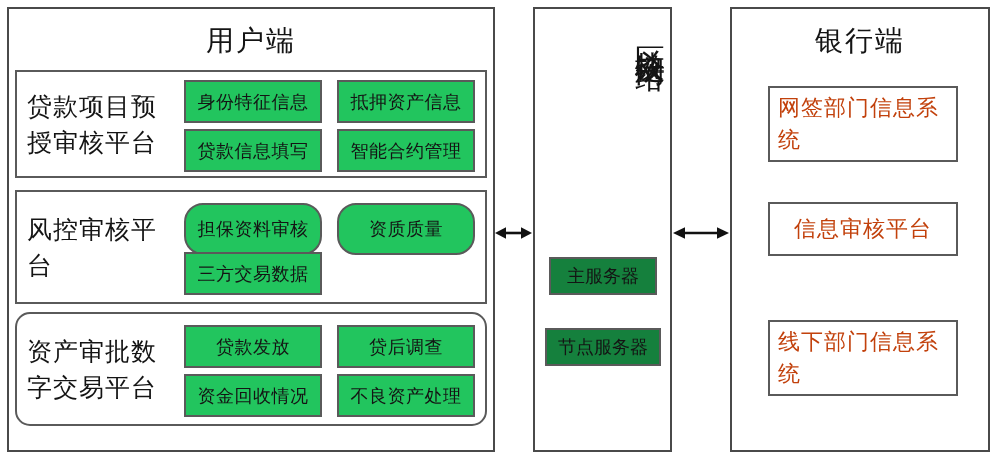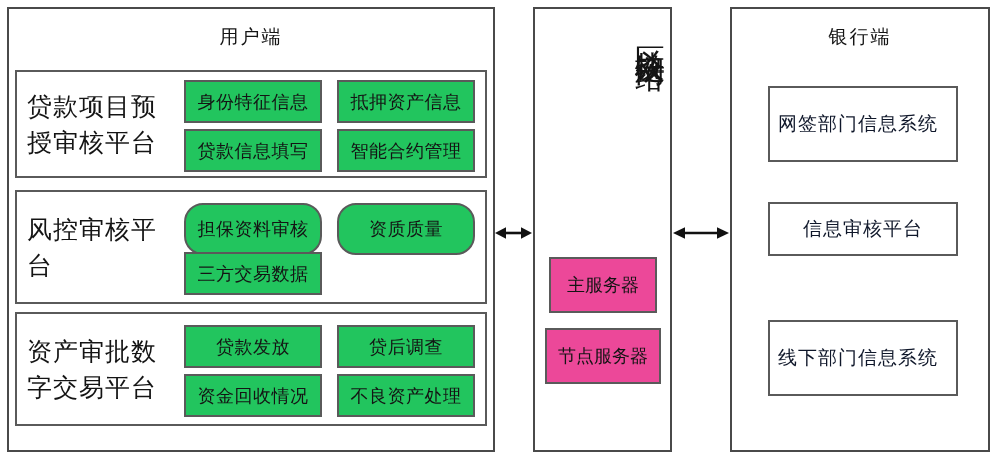--- a/index.html
+++ b/index.html
@@ -25,21 +25,21 @@
     position: absolute;
     border: 2px solid #4a4a4a;
     background: #ffffff;
     box-sizing: border-box;
   }
   .panel-title {
     position: absolute;
     left: 0;
     width: 100%;
     text-align: center;
-    font-size: 19px;
+    font-size: 28px;
     line-height: 1;
     letter-spacing: 2px;
     color: #141414;
   }
   
   #panel-client {
     left: 7px;
     top: 7px;
     width: 488px;
     height: 445px;
@@ -73,21 +73,21 @@
     justify-content: center;
     font-size: 18px;
     letter-spacing: 0.5px;
     color: #141414;
     background: #22c55e;
     white-space: nowrap;
   }
   
   #group-preauth { left: 6px; top: 61px;  width: 472px; height: 108px; }
   #group-risk    { left: 6px; top: 181px; width: 472px; height: 114px; }
-  #group-asset   { left: 6px; top: 303px; width: 472px; height: 114px; }
+  #group-asset   { left: 6px; top: 303px; width: 472px; height: 114px; border-radius: 15px; }
 
   
   .col-a { left: 167px; width: 138px; }
   .col-b { left: 320px; width: 138px; }
   .row-1 { top: 8px;  height: 43px; }
   .row-2 { top: 57px; height: 43px; }
   #group-risk .row-1  { top: 11px; height: 52px; border-radius: 19px; }
   #group-risk .row-2  { top: 60px; height: 43px; }
   #group-asset .row-1 { top: 11px; height: 43px; }
   #group-asset .row-2 { top: 60px; height: 43px; }
@@ -119,29 +119,29 @@
     writing-mode: vertical-rl;
     text-orientation: upright;
     font-size: 30px;
     line-height: 1.34;
     letter-spacing: 4px;
   }
   .chain-cell {
     position: absolute;
     left: 14px;
     width: 108px;
-    height: 56px;
+    height: 38px;
     border: 2px solid #5a5a5a;
     box-sizing: border-box;
     display: flex;
     align-items: center;
     justify-content: center;
     font-size: 18px;
     color: #141414;
-    background: #ec4899;
+    background: #15803d;
     white-space: nowrap;
   }
   #chain-cell-main { top: 248px; }
   #chain-cell-node { left: 10px; width: 116px; top: 319px; }
 
   
   #panel-bank {
     left: 730px;
     top: 7px;
     width: 260px;
@@ -152,24 +152,24 @@
     top: 18px;
   }
   .bank-cell {
     position: absolute;
     left: 36px;
     width: 190px;
     border: 2px solid #5a5a5a;
     box-sizing: border-box;
     display: flex;
     align-items: center;
-    font-size: 19px;
+    font-size: 22px;
     line-height: 1.45;
     letter-spacing: 1px;
-    color: #0f172a;
+    color: #c2410c;
     background: #fff;
     padding: 0 8px;
   }
   #bank-cell-0 { top: 77px;  height: 76px; }
   #bank-cell-1 { top: 193px; height: 54px; justify-content: center; padding: 0; }
   #bank-cell-2 { top: 287px; height: 76px; margin-top: 24px; }
 
   
   .arrow {
     position: absolute;

